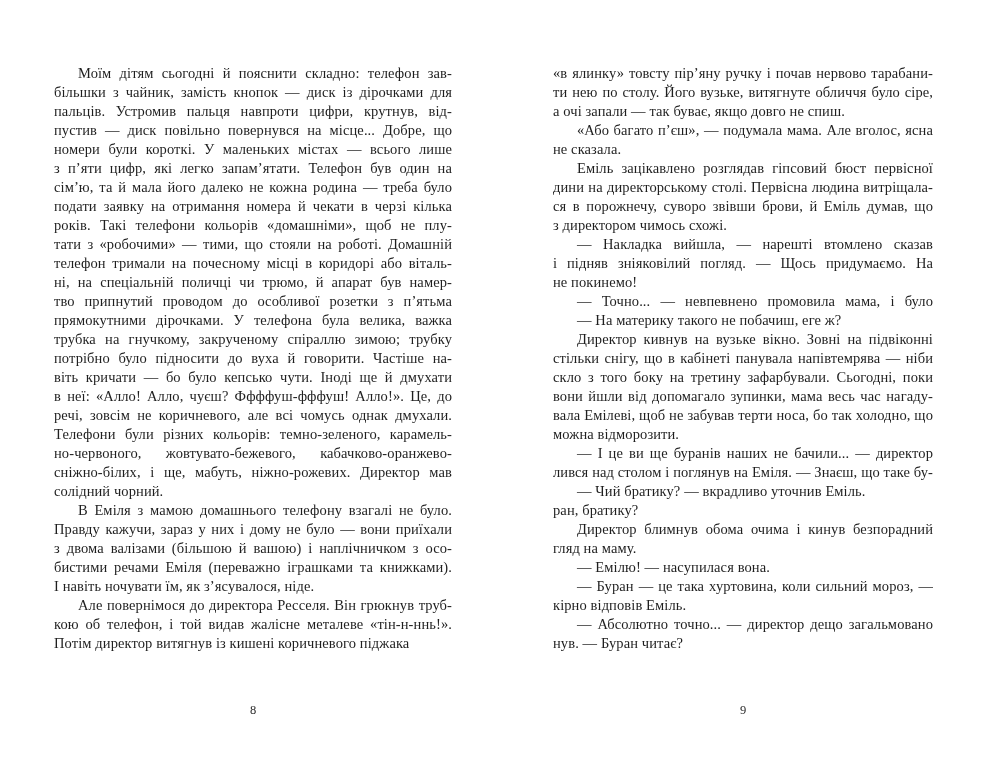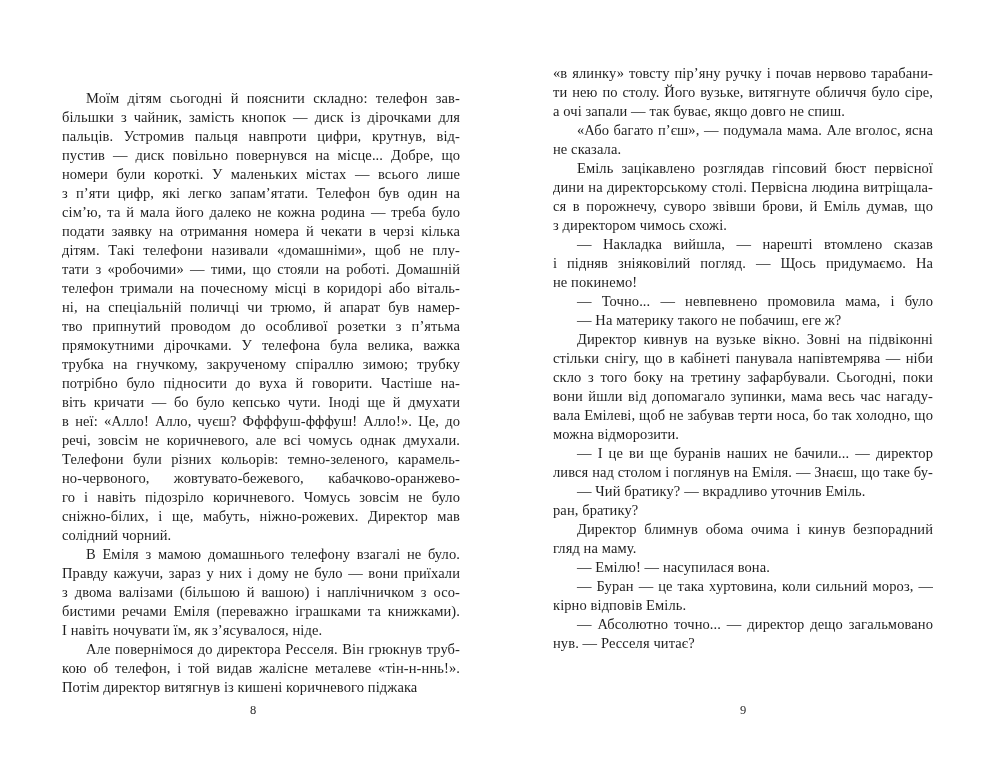--- a/index.html
+++ b/index.html
@@ -16,21 +16,21 @@
   }
   .spread {
     position: absolute;
     inset: 0;
     background: #ffffff;
   }
   .page {
     position: absolute;
     top: 64px;
   }
-  .page-left  { left: 62px;  width: 398px; margin-top: 25px; }
+  .page-left  { left: 54px;  width: 398px; }
   .page-right { left: 553px; width: 380px; }
   .text-block {
     width: 100%;
     color: #1f1f1f;
     font-size: 14.5px;
     line-height: 19px;
     letter-spacing: 0.1px;
   }
   .line {
     text-align: justify;
@@ -61,34 +61,33 @@
   <div class="page page-left">
     <div class="text-block">
         <div class="line indent">Моїм дітям сьогодні й пояснити складно: телефон зав-</div>
         <div class="line">більшки з чайник, замість кнопок — диск із дірочками для</div>
         <div class="line">пальців. Устромив пальця навпроти цифри, крутнув, від-</div>
         <div class="line">пустив — диск повільно повернувся на місце... Добре, що</div>
         <div class="line">номери були короткі. У маленьких містах — всього лише</div>
         <div class="line">з п’яти цифр, які легко запам’ятати. Телефон був один на</div>
         <div class="line">сім’ю, та й мала його далеко не кожна родина — треба було</div>
         <div class="line">подати заявку на отримання номера й чекати в черзі кілька</div>
-        <div class="line">дітям. Такі телефони називали «домашніми», щоб не плу-</div>
+        <div class="line">років. Такі телефони кольорів «домашніми», щоб не плу-</div>
         <div class="line">тати з «робочими» — тими, що стояли на роботі. Домашній</div>
         <div class="line">телефон тримали на почесному місці в коридорі або віталь-</div>
         <div class="line">ні, на спеціальній поличці чи трюмо, й апарат був намер-</div>
         <div class="line">тво припнутий проводом до особливої розетки з п’ятьма</div>
         <div class="line">прямокутними дірочками. У телефона була велика, важка</div>
         <div class="line">трубка на гнучкому, закрученому спіраллю зимою; трубку</div>
         <div class="line">потрібно було підносити до вуха й говорити. Частіше на-</div>
         <div class="line">віть кричати — бо було кепсько чути. Іноді ще й дмухати</div>
         <div class="line">в неї: «Алло! Алло, чуєш? Ффффуш-фффуш! Алло!». Це, до</div>
         <div class="line">речі, зовсім не коричневого, але всі чомусь однак дмухали.</div>
         <div class="line">Телефони були різних кольорів: темно-зеленого, карамель-</div>
         <div class="line">но-червоного, жовтувато-бежевого, кабачково-оранжево-</div>
-        <div class="line">го і навіть підозріло коричневого. Чомусь зовсім не було</div>
         <div class="line">сніжно-білих, і ще, мабуть, ніжно-рожевих. Директор мав</div>
         <div class="line para-end">солідний чорний.</div>
         <div class="line indent">В Еміля з мамою домашнього телефону взагалі не було.</div>
         <div class="line">Правду кажучи, зараз у них і дому не було — вони приїхали</div>
         <div class="line">з двома валізами (більшою й вашою) і наплічничком з осо-</div>
         <div class="line">бистими речами Еміля (переважно іграшками та книжками).</div>
         <div class="line para-end">І навіть ночувати їм, як з’ясувалося, ніде.</div>
         <div class="line indent">Але повернімося до директора Ресселя. Він грюкнув труб-</div>
         <div class="line">кою об телефон, і той видав жалісне металеве «тін-н-ннь!».</div>
         <div class="line para-end">Потім директор витягнув із кишені коричневого піджака</div>
@@ -120,21 +119,21 @@
         <div class="line indent">— І це ви ще буранів наших не бачили... — директор схи-</div>
         <div class="line">лився над столом і поглянув на Еміля. — Знаєш, що таке бу-</div>
         <div class="line indent para-end">— Чий братику? — вкрадливо уточнив Еміль.</div>
         <div class="line para-end">ран, братику?</div>
         <div class="line indent">Директор блимнув обома очима і кинув безпорадний по-</div>
         <div class="line para-end">гляд на маму.</div>
         <div class="line indent para-end">— Емілю! — насупилася вона.</div>
         <div class="line indent">— Буран — це така хуртовина, коли сильний мороз, — по-</div>
         <div class="line para-end">кірно відповів Еміль.</div>
         <div class="line indent">— Абсолютно точно... — директор дещо загальмовано кив-</div>
-        <div class="line para-end">нув. — Ресселя читає?</div>
+        <div class="line para-end">нув. — Буран читає?</div>
       </div>
   </div>
 
   <div class="page-number page-number-left">8</div>
 
   <div class="page-number page-number-right">9</div>
 
 </div>
 
 </body></html>

